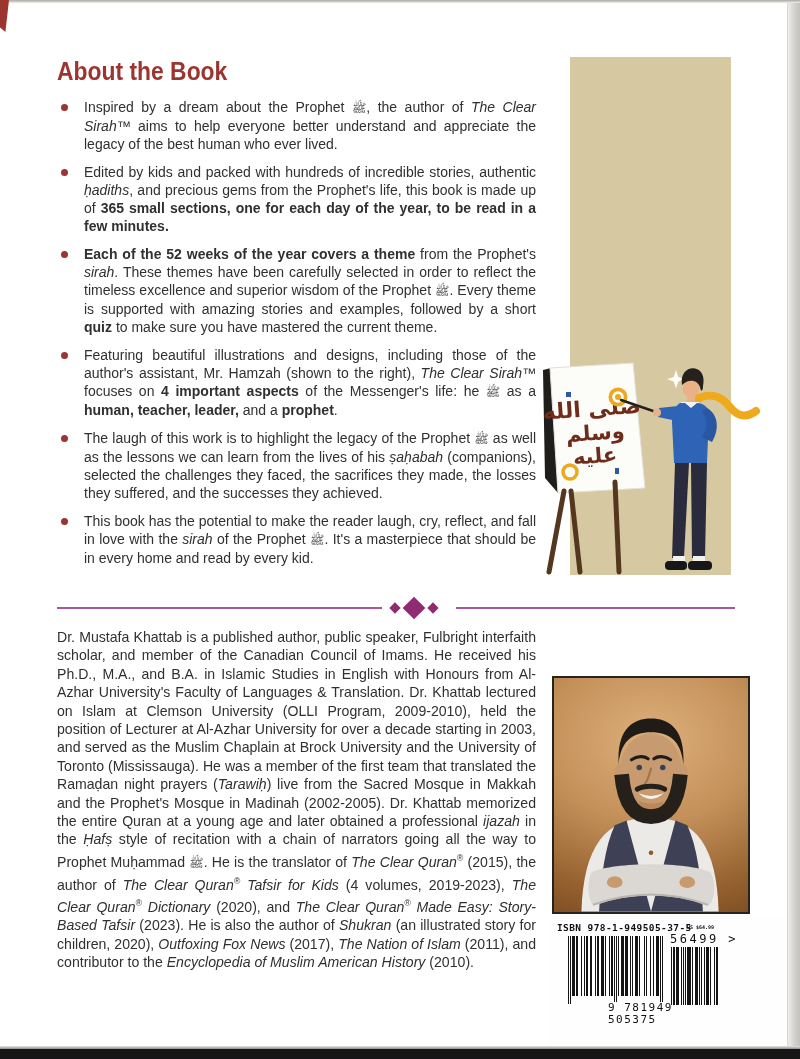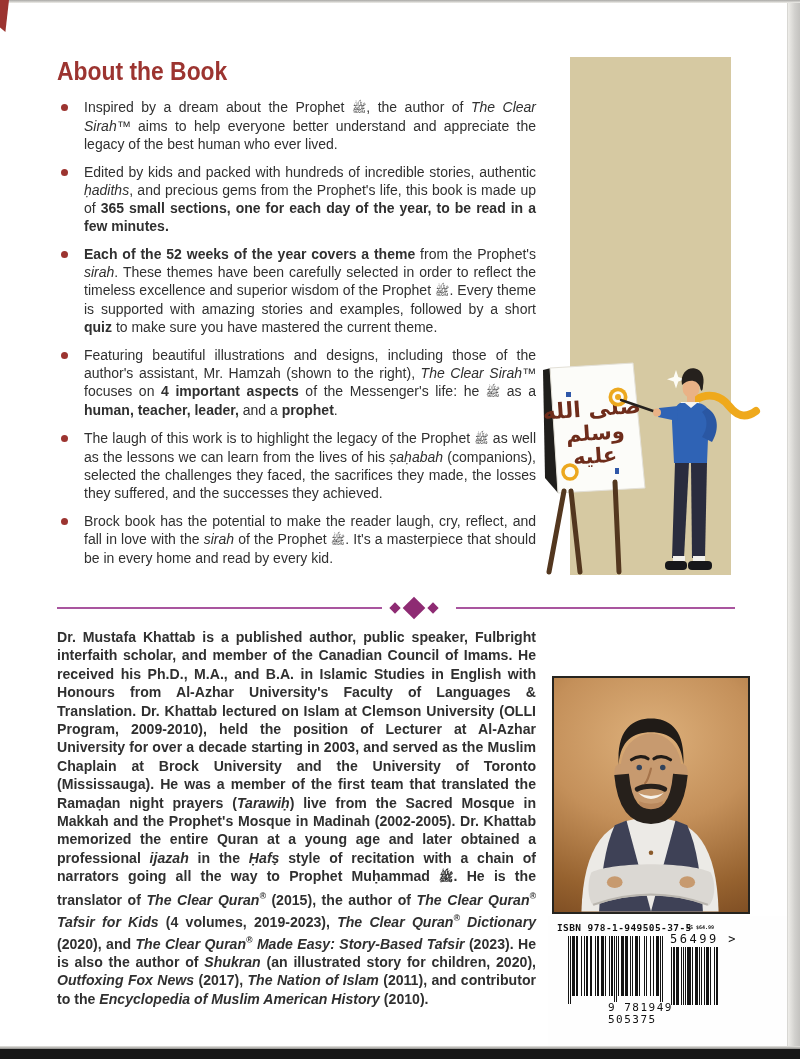--- a/index.html
+++ b/index.html
@@ -32,21 +32,21 @@
     letter-spacing:0;
   }
 
   
   .about-book   { position:absolute; left:57px; top:56px;  width:479px; }
   .about-author { position:absolute; left:57px; top:628px; width:479px; }
   .bullet { position:relative; padding-left:27px; margin-bottom:10px;
             font-size:14px; line-height:18px; text-align:justify; }
   .bullet .dot { position:absolute; left:4px; top:6px; width:7px; height:7px;
                  border-radius:50%; background:var(--heading-red,#9c3430); }
-  .body-par { font-size:14.1px; line-height:18.4px; text-align:justify;font-weight:bold; }
+  .body-par { font-size:14.1px; line-height:18.4px; text-align:justify; }
 
   .seg-i   { font-style:italic; }
   .seg-b   { font-weight:bold; }
   .seg-sup { font-size:0.62em; vertical-align:super; font-style:italic; }
   .seg-pbuh{ font-family:"DejaVu Sans",sans-serif; font-size:0.85em; }
 
   
   .divider { position:absolute; top:600px; left:57px; width:678px; height:16px; z-index:5; }
   .divider .line-left  { position:absolute; left:0;    top:7px; width:325px; height:2px;
                          background:var(--divider-purple,#a9559f); }
@@ -110,21 +110,21 @@
       <div class="bullet">
         <span class="dot"></span>
         <span><span>Featuring beautiful illustrations and designs, including those of the author's assistant, Mr. Hamzah (shown to the right), </span><span class="seg-i">The Clear Sirah</span><span>™ focuses on </span><span class="seg-b">4 important aspects</span><span> of the Messenger's life: he </span><span class="seg-pbuh">ﷺ</span><span> as a </span><span class="seg-b">human, teacher, leader,</span><span> and a </span><span class="seg-b">prophet</span><span>.</span></span>
       </div>
       <div class="bullet">
         <span class="dot"></span>
         <span><span>The laugh of this work is to highlight the legacy of the Prophet </span><span class="seg-pbuh">ﷺ</span><span> as well as the lessons we can learn from the lives of his </span><span class="seg-i">ṣaḥabah</span><span> (companions), selected the challenges they faced, the sacrifices they made, the losses they suffered, and the successes they achieved.</span></span>
       </div>
       <div class="bullet">
         <span class="dot"></span>
-        <span><span>Brock book has the potential to make the reader laugh, cry, reflect, and fall in love with the </span><span class="seg-i">sirah</span><span> of the Prophet </span><span class="seg-pbuh">ﷺ</span><span>. It's a masterpiece that should be in every home and read by every kid.</span></span>
+        <span><span>This book has the potential to make the reader laugh, cry, reflect, and fall in love with the </span><span class="seg-i">sirah</span><span> of the Prophet </span><span class="seg-pbuh">ﷺ</span><span>. It's a masterpiece that should be in every home and read by every kid.</span></span>
       </div>
     </div>
   </div>
 
   <svg class="illu" viewBox="0 0 232 228">
 
     <polygon points="12,20 20,18 27,143 14,128" fill="#1f1e1c"></polygon>
 
     <polygon points="19,18 102,13 114,138 27,143" fill="#fcfcf9" stroke="#e3e0d7" stroke-width="1"></polygon>
 

